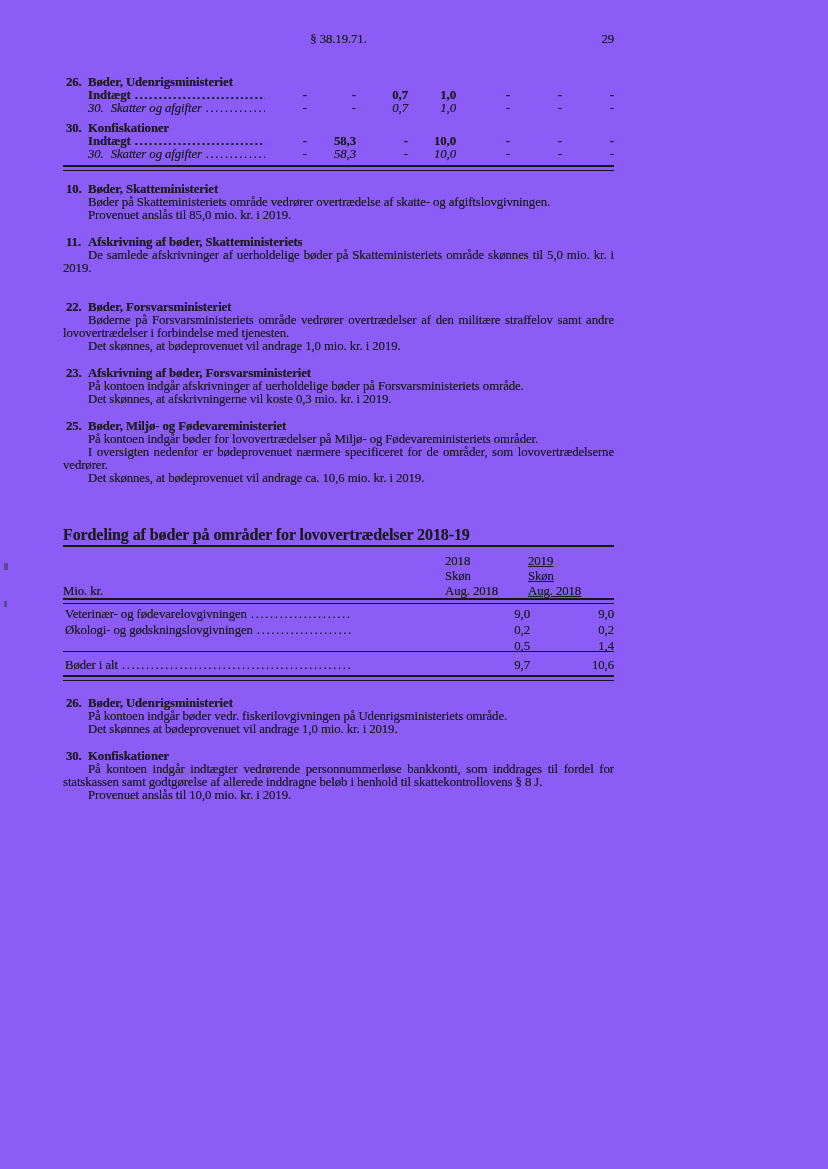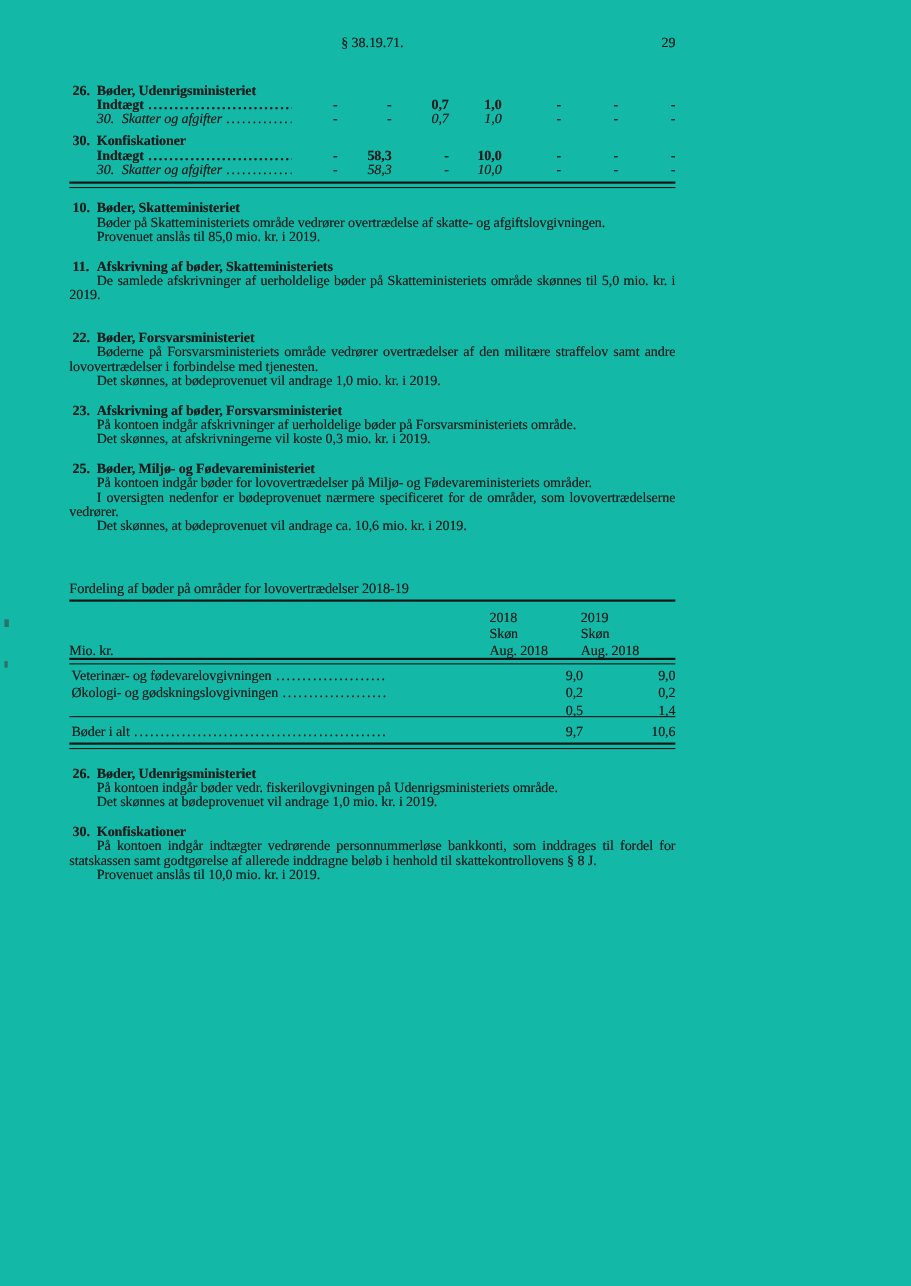--- a/index.html
+++ b/index.html
@@ -1,18 +1,18 @@
 <!DOCTYPE html>
 <html><head>
 <meta charset="utf-8">
 <style>
   html,body { margin:0; padding:0; background:#e8e8e8; }
   .page {
     position:relative; width:828px; height:1169px; margin:0 auto;
-    background:#14b8a6; color:#1c1c1c; overflow:hidden;
+    background:#8b5cf6; color:#1c1c1c; overflow:hidden;
     font-family:"Liberation Serif","DejaVu Serif",serif;
     font-size:12.8px; letter-spacing:-0.1px;
     text-shadow:0 0 0.4px rgba(10,10,10,0.55);
   }
   
   .page-header { position:absolute; left:63px; top:32px; width:551px; height:14px; }
   .doc-ref { position:absolute; left:0; width:100%; text-align:center; }
   .page-num { position:absolute; right:0; top:0; }
 
   
@@ -37,24 +37,24 @@
   .mid { top:183px; }
   .bottom { top:697px; }
   .section { margin-top:14px; }
   .section:first-child { margin-top:0; }
   .section.extra-gap { margin-top:26px; }
   .sec-head { font-weight:bold; line-height:13px; }
   .section p { margin:0; text-indent:25px; text-align:justify; line-height:13px; }
 
   
   .table2 { position:absolute; left:63px; top:527px; width:551px; }
-  .t2-title { font-weight:normal; font-size:13px; line-height:15px; }
+  .t2-title { font-weight:bold; font-size:16px; line-height:15px; }
   .t2-title-rule { margin-top:3px; border-top:2px solid #161616; }
   .t2-colhead { position:absolute; top:27px; width:84px; line-height:15px; }
-  .ch1 { left:382px; } .ch2 { left:465px; }
+  .ch1 { left:382px; } .ch2 { left:465px;text-decoration:underline; }
   .t2-unit { position:absolute; top:57px; left:0; }
   .t2-head-rule { position:absolute; top:71px; left:0; width:551px; height:3px;
                   border-top:2px solid #161616; border-bottom:1px solid #161616; }
   .t2-body { position:absolute; top:79px; left:0; width:551px; }
   .t2-row { position:relative; height:16px; line-height:16px; }
   .t2-label { position:absolute; left:2px; top:0; width:286px; display:flex; }
   .t2-val { position:absolute; top:0; width:60px; text-align:right; }
   .tv1{left:407px}.tv2{left:491px}
   .t2-mid-rule { position:absolute; top:124px; left:0; width:551px; border-top:1.3px solid #161616; }
   .t2-total { position:absolute; top:130px; left:0; width:551px; height:16px; line-height:16px; }

